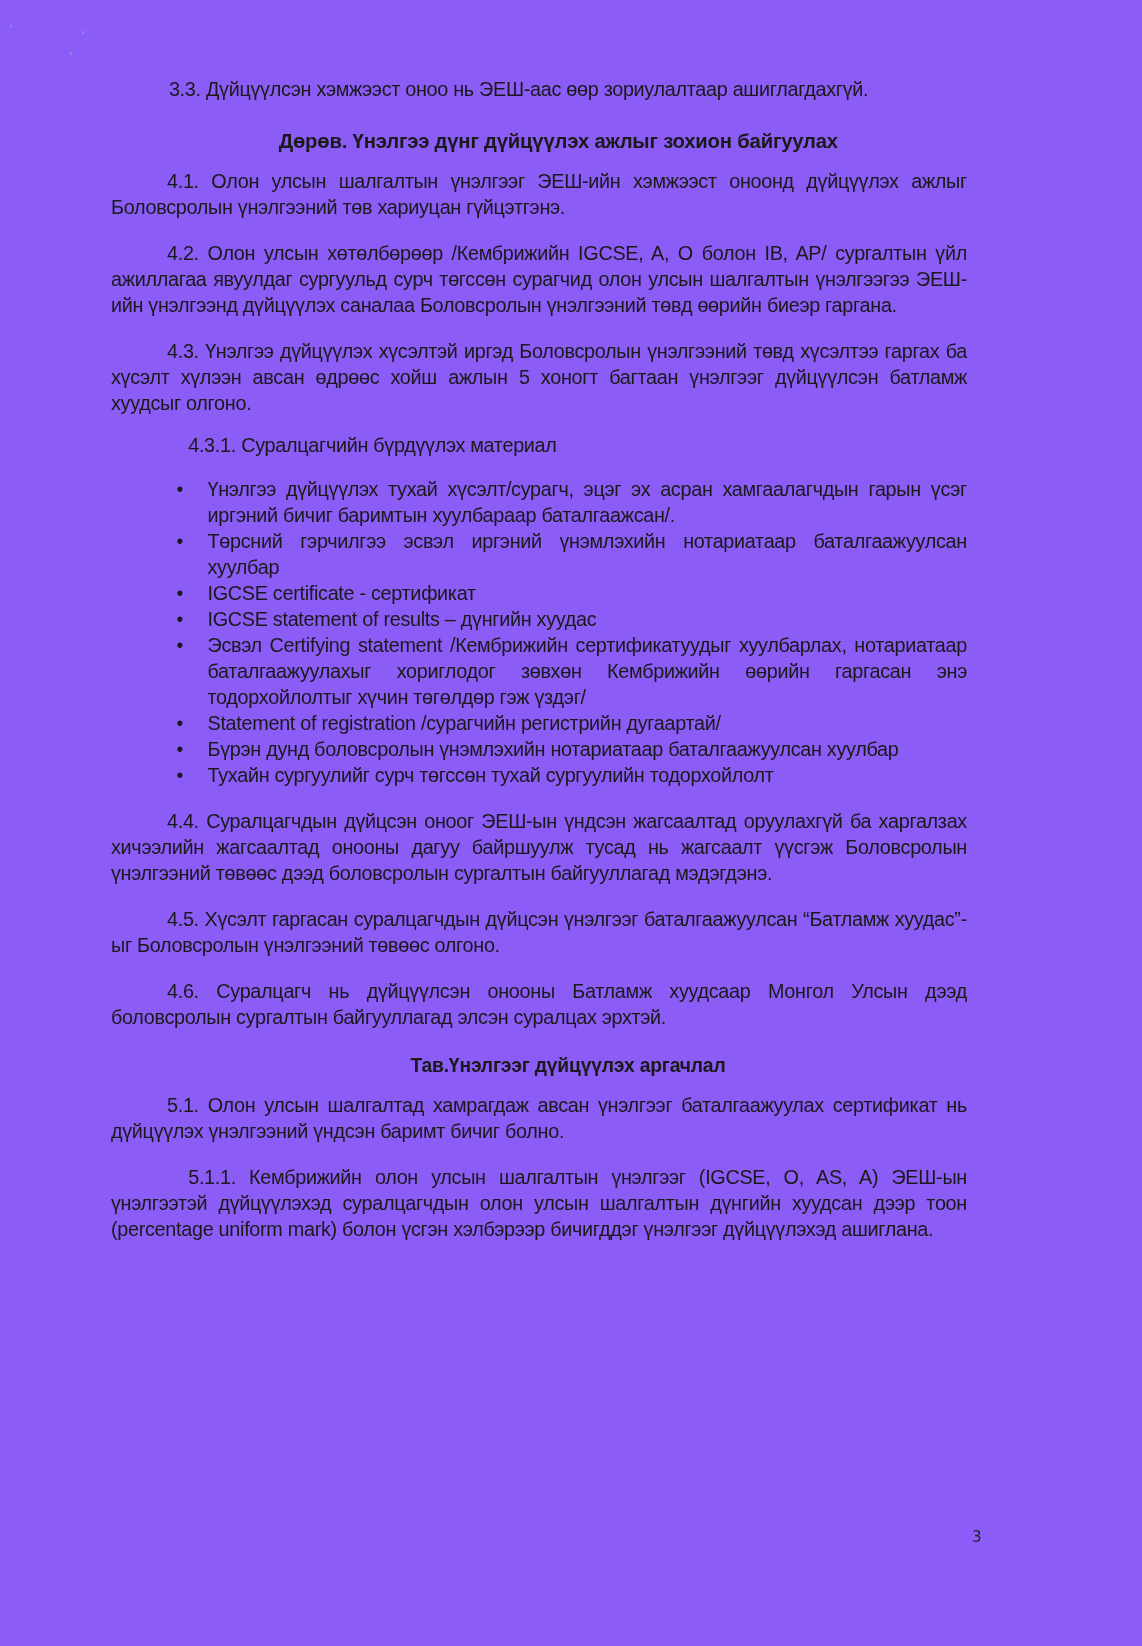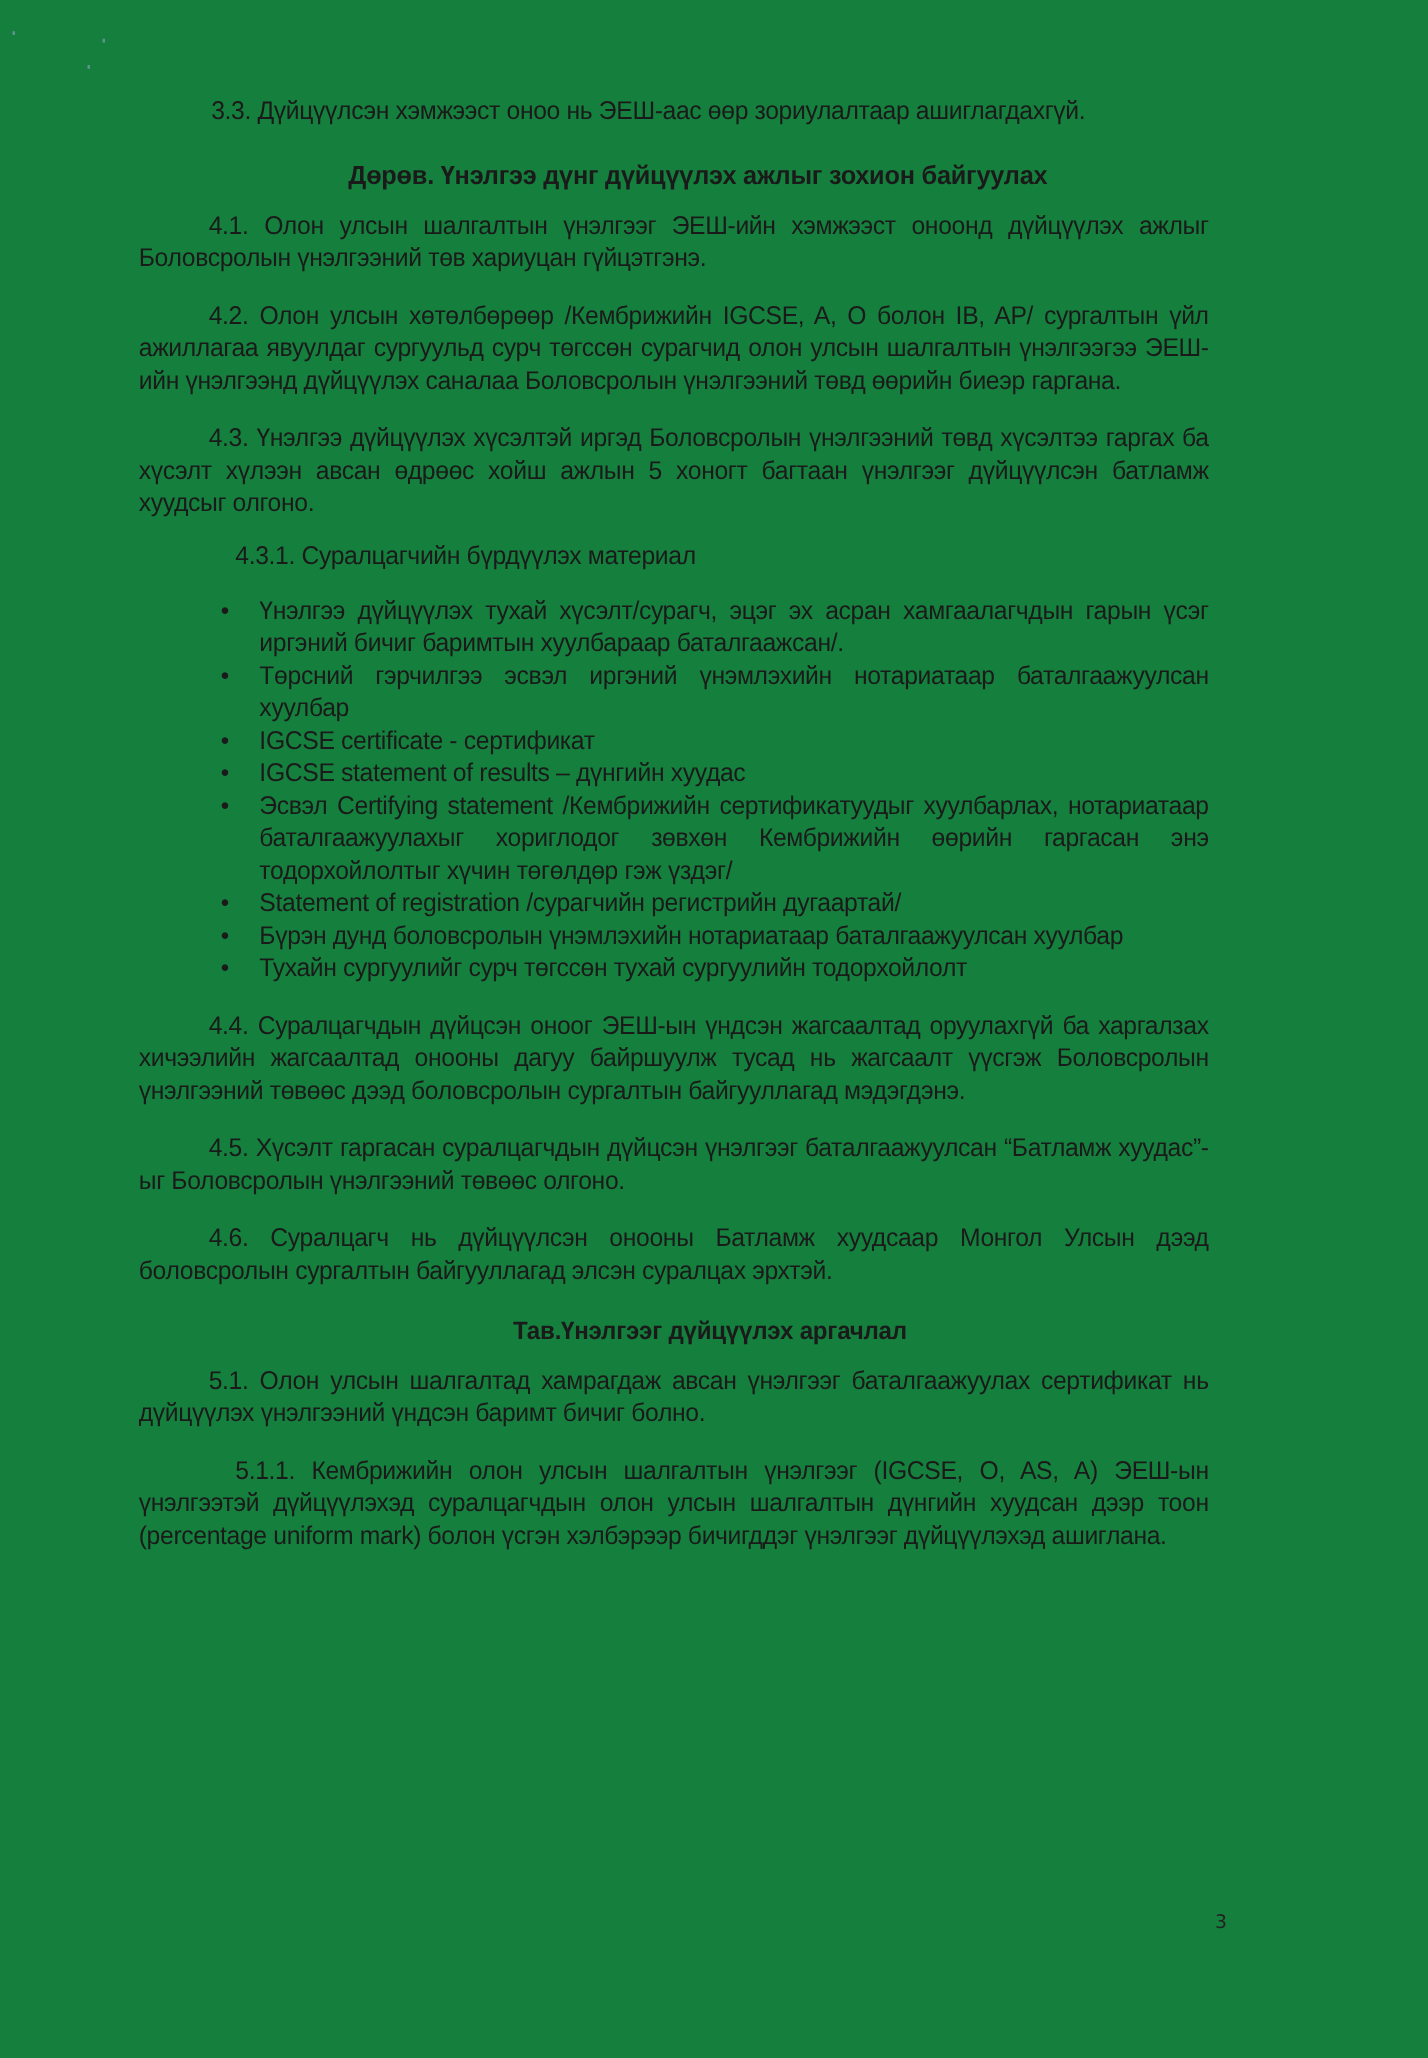--- a/index.html
+++ b/index.html
@@ -1,20 +1,20 @@
 <!DOCTYPE html>
 <html><head>
   <meta charset="utf-8">
   <style>
     html, body { margin: 0; padding: 0; background: #ffffff; }
     body {
       width: 1142px; height: 1646px; position: relative; overflow: hidden;
       font-family: "Liberation Sans", sans-serif; color: #1a1a1a;
     }
-    .page { position: absolute; left: 0; top: 0; width: 1142px; height: 1646px; background: #15803d; }
+    .page { position: absolute; left: 0; top: 0; width: 1142px; height: 1646px; background: #8b5cf6; }
     .content {
       position: absolute; left: 111px; top: 76px; width: 887px;
       font-family: "Liberation Sans", sans-serif;
       font-size: 20.5px; line-height: 26px; letter-spacing: -0.3px;
       transform: scaleX(0.965); transform-origin: left top;
     }
     .para { text-align: justify; text-indent: 58px; margin: 0; }
     .para.first { text-indent: 60px; }
     .heading {
       text-align: center; font-weight: bold; font-size: 21px;

